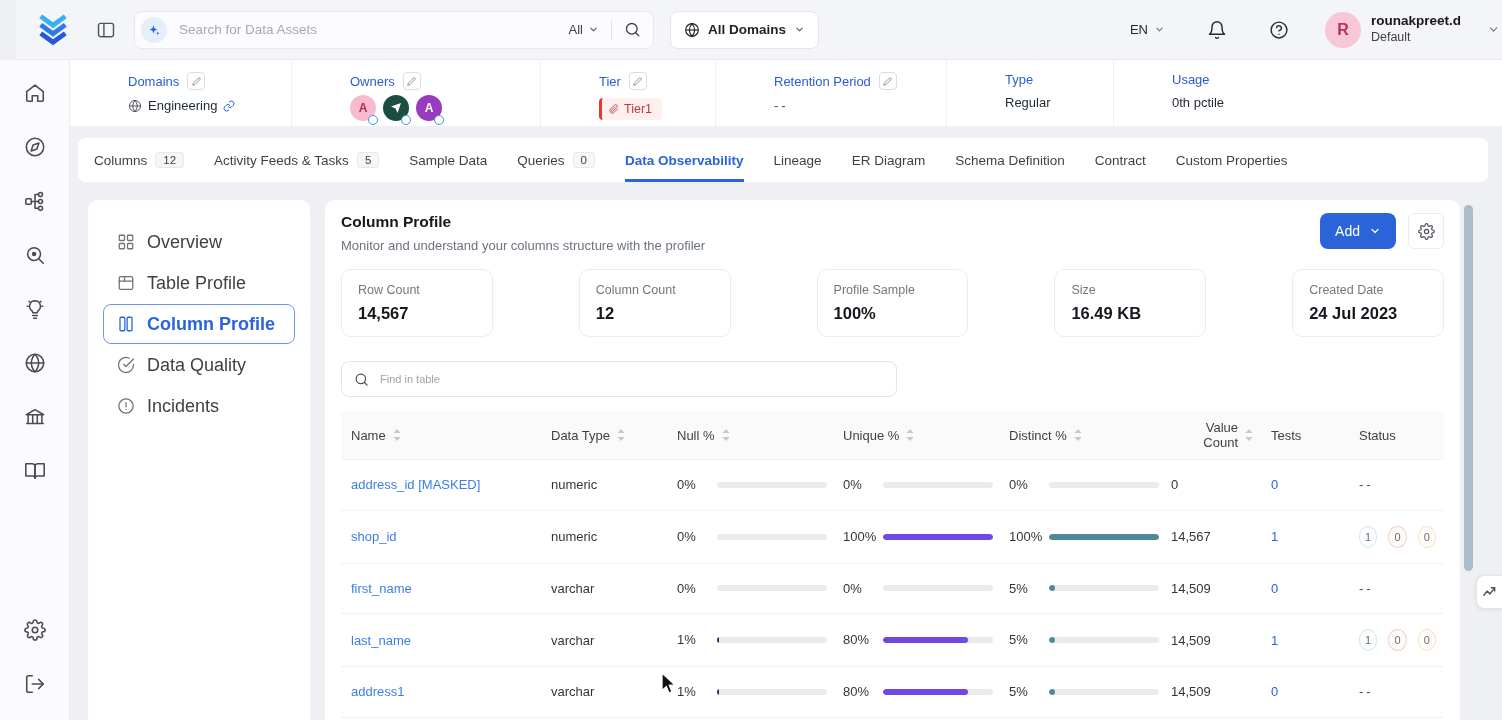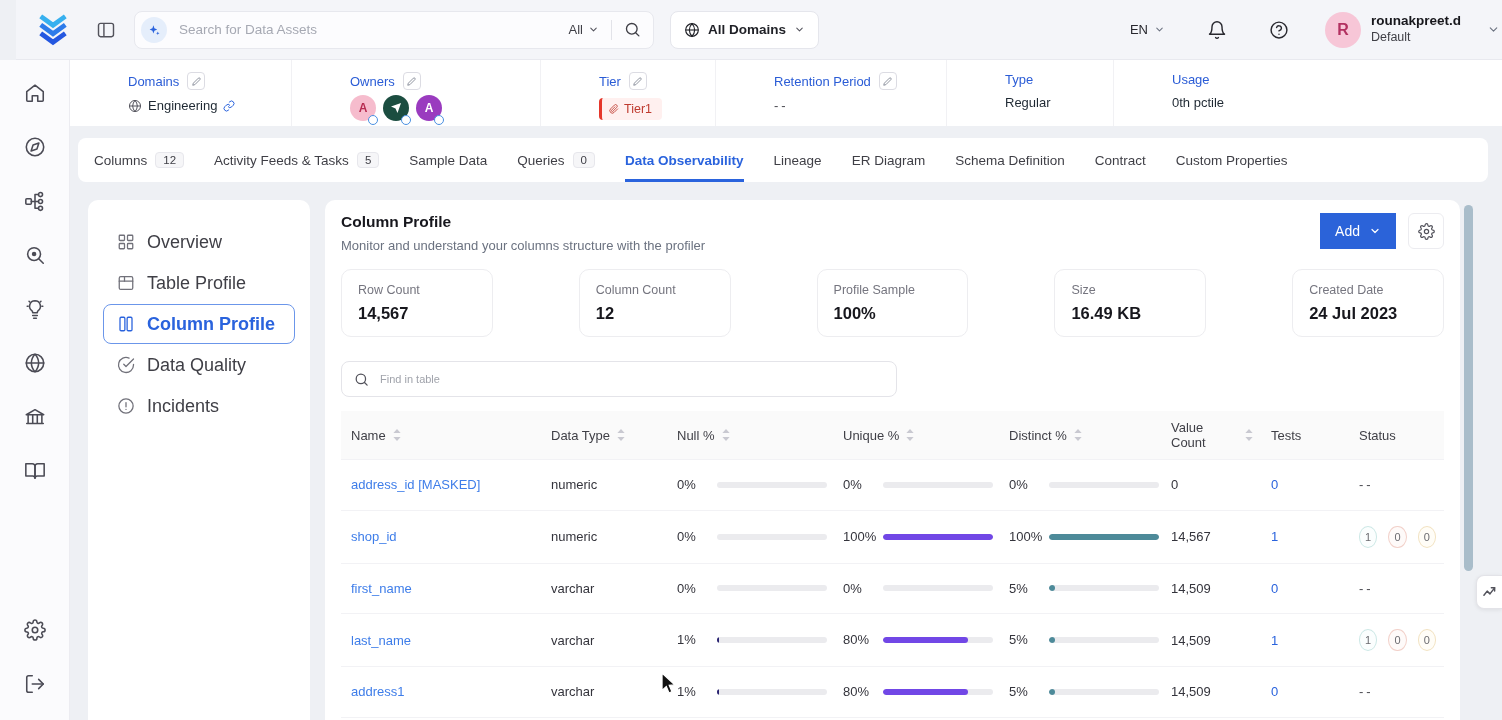--- a/index.html
+++ b/index.html
@@ -79,40 +79,40 @@
   .pnav-item .icn { color:#71717a; }
   .pnav-item.active { border-color:#6b96ea; color:#2a63dd; font-weight:700; }
   .pnav-item.active .icn { color:#2a63dd; }
 
   .main-card { position:absolute; left:325px; top:200px; width:1135px; bottom:-40px; background:#fff;
                border-radius:10px; padding:13px 16px; }
   .panel-head { display:flex; justify-content:space-between; align-items:flex-start; }
   .ptitle { font-size:15.5px; font-weight:700; color:#17171d; }
   .psub { margin-top:7px; font-size:13px; color:#6b7280; }
   .head-actions { display:flex; align-items:center; gap:12px; }
-  .add-btn { height:36px; background:#2b63d9; color:#fff; border:none; border-radius:0; padding:16px 15px;
+  .add-btn { height:36px; background:#2b63d9; color:#fff; border:none; border-radius:8px; padding:16px 15px;
              font-size:14px; font-weight:500; display:flex; align-items:center; gap:9px; cursor:pointer;
              font-family:inherit; }
   .gear-btn { width:36px; height:36px; background:#fff; border:1px solid #ececf0; border-radius:6px;
               display:flex; align-items:center; justify-content:center; color:#52525b; cursor:pointer; }
 
   .stats { margin-top:16px; display:grid; grid-template-columns:repeat(5,1fr); gap:86px; }
   .stat-card { border:1px solid #ededf0; border-radius:10px; padding:13px 16px; }
   .stat-label { font-size:12.5px; color:#75757f; }
   .stat-value { margin-top:7px; font-size:16.5px; font-weight:600; color:#17171d; }
 
   .find-wrap { margin-top:24px; width:556px; height:36px; border:1px solid #e4e4e9; border-radius:8px;
                display:flex; align-items:center; gap:9px; padding:0 12px; color:#6b7280; }
   .find-wrap input { flex:1; border:none; outline:none; background:transparent; font-size:11px;
                      color:#27272e; font-family:inherit; }
   .find-wrap input::placeholder { color:#a0a3ab; }
 
   
   .ptable { margin-top:14px; width:100%; border-collapse:collapse; table-layout:fixed; font-size:13px; }
-  .ptable th { background:#fafafa; text-align:left; font-weight:500; color:#3f3f46;
+  .ptable th { background:#fafafa; text-align:right; font-weight:500; color:#3f3f46;
                padding:9px 8px 9px 10px; }
   .th-inner { display:flex; align-items:center; gap:7px; }
   .ptable td { padding:15px 8px 15px 10px; border-top:1px solid #f2f2f5; color:#34343c; vertical-align:middle; }
   .col-link { color:#3e7de9; text-decoration:none; cursor:pointer; }
   .tests-link { color:#2a63dd; cursor:pointer; }
   .pctcell { display:flex; align-items:center; }
   .pct { display:inline-block; width:40px; word-break:break-all; line-height:1.5; flex:none; }
   .track { width:110px; height:6px; background:#ebebee; border-radius:3px; overflow:hidden; flex:none; }
   .fill { height:100%; border-radius:3px; }
   .fill.navy { background:#2a2472; }

